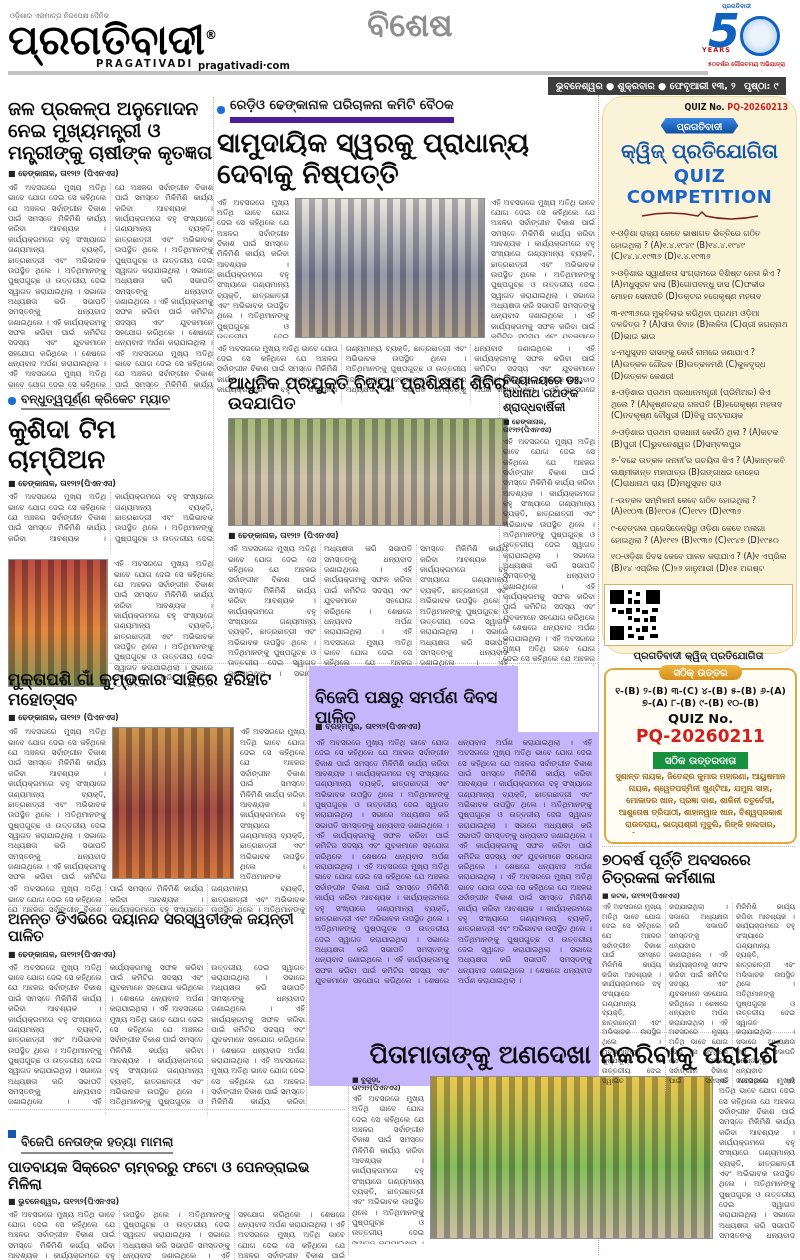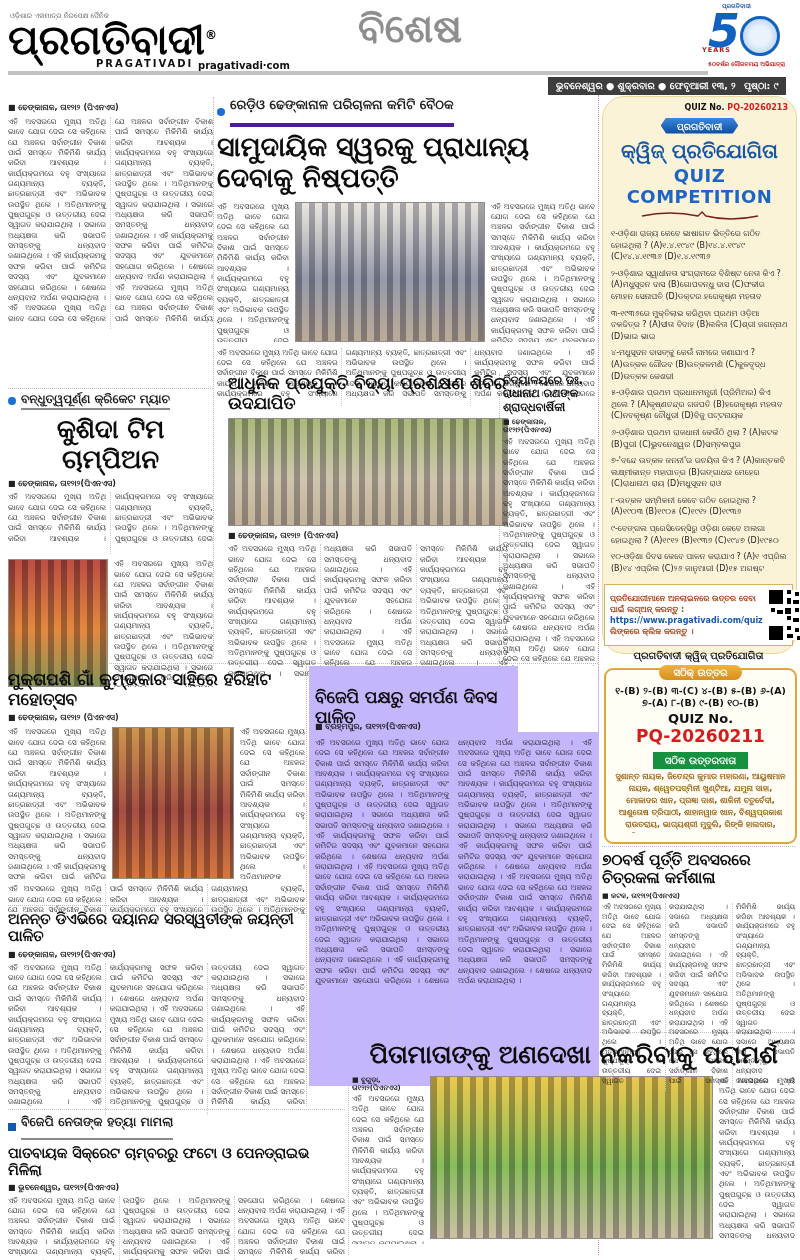--- a/index.html
+++ b/index.html
@@ -37,21 +37,21 @@
 </head>
 <body>
 
 <div id="sheet">
 
   <div class="abs" style="left:10px;top:12px;font-size:7px;color:#555;">ଓଡ଼ିଶାର ଏକମାତ୍ର ନିରପେକ୍ଷ ଦୈନିକ</div>
   <div class="abs logo-odia" style="left:8px;top:16px;font-size:41px;"><span>ପ୍ରଗତିବାଦୀ</span><sup style="font-size:12px;">®</sup></div>
   <div class="abs" style="left:96px;top:58px;font-size:10px;font-weight:800;letter-spacing:2px;">PRAGATIVADI</div>
   <div class="abs" style="left:198px;top:60px;font-size:10px;font-weight:800;">pragativadi·com</div>
 
-  <div class="abs" style="left:280px;top:6px;width:260px;text-align:center;font-size:39px;font-weight:800;color:#8e8e8e;">ବିଶେଷ</div>
+  <div class="abs" style="left:280px;top:6px;width:260px;text-align:center;font-size:32px;font-weight:800;color:#8e8e8e;">ବିଶେଷ</div>
 
   <div class="abs" style="left:700px;top:2px;width:95px;height:68px;">
     <div class="abs" style="left:22px;top:0;font-size:6px;color:#1558b0;font-weight:700;">ପ୍ରଗତିବାଦୀ</div>
     <div class="abs" style="left:8px;top:2px;font-size:46px;font-weight:900;font-style:italic;color:#1061c0;">5</div>
     <div class="abs" style="left:40px;top:14px;width:34px;height:34px;border-radius:50%;border:3px solid #1061c0;background:radial-gradient(circle,#eaf2fb 40%,#bcd6f2 75%);"></div>
     <div class="abs" style="left:2px;top:44px;font-size:6.5px;font-weight:800;color:#c01818;letter-spacing:1px;">YEARS</div>
     <div class="abs" style="left:8px;top:58px;font-size:6px;color:#c01818;font-weight:700;white-space:nowrap;">୫୦ବର୍ଷର ଗୌରବମୟ ଅଭିଯାତ୍ରା</div>
   </div>
 
   <div class="abs" style="left:8px;top:71px;width:700px;height:4px;background:#c2c2c2;"></div>
@@ -65,44 +65,45 @@
   <div class="abs vdot" style="left:519px;top:668px;height:64px;"></div>
   <div class="abs vdot" style="left:348px;top:1036px;height:219px;"></div>
   <div class="abs hdot" style="left:8px;top:388px;width:205px;"></div>
   <div class="abs hdot" style="left:8px;top:663px;width:590px;"></div>
   <div class="abs hdot" style="left:8px;top:905px;width:297px;"></div>
   <div class="abs hdot" style="left:8px;top:1109px;width:337px;"></div>
   <div class="abs hdot" style="left:352px;top:1032px;width:443px;"></div>
   <div class="abs hdot" style="left:602px;top:846px;width:193px;"></div>
 
   <div class="abs" style="left:8px;top:97px;width:205px;">
+    <div class="hl" style="font-size:19px;">ଜଳ ପ୍ରକଳ୍ପ ଅନୁମୋଦନ ନେଇ ମୁଖ୍ୟମନ୍ତ୍ରୀ ଓ ମନ୍ତ୍ରୀଙ୍କୁ ଚାଷୀଙ୍କ କୃତଜ୍ଞତା</div>
     <div class="byline" style="margin-top:6px;">■ ଢେଙ୍କାନାଳ, ତା୧୨ା୨ (ପିଏନଏସ)</div>
     <div class="body-sm cols2" style="height:212px;margin-top:4px;">ଏହି ଅବସରରେ ମୁଖ୍ୟ ଅତିଥି ଭାବେ ଯୋଗ ଦେଇ ସେ କହିଥିଲେ ଯେ ଅଞ୍ଚଳର ସର୍ବାଙ୍ଗୀନ ବିକାଶ ପାଇଁ ସମସ୍ତେ ମିଳିମିଶି କାର୍ଯ୍ୟ କରିବା ଆବଶ୍ୟକ । କାର୍ଯ୍ୟକ୍ରମରେ ବହୁ ସଂଖ୍ୟାରେ ଗଣ୍ୟମାନ୍ୟ ବ୍ୟକ୍ତି, ଛାତ୍ରଛାତ୍ରୀ ଏବଂ ଅଭିଭାବକ ଉପସ୍ଥିତ ଥିଲେ । ଅତିଥିମାନଙ୍କୁ ପୁଷ୍ପଗୁଚ୍ଛ ଓ ଉତ୍ତରୀୟ ଦେଇ ସ୍ୱାଗତ କରାଯାଇଥିଲା । ସଭାରେ ଅଧ୍ୟକ୍ଷତା କରି ସଭାପତି ସମସ୍ତଙ୍କୁ ଧନ୍ୟବାଦ ଜଣାଇଥିଲେ । ଏହି କାର୍ଯ୍ୟକ୍ରମକୁ ସଫଳ କରିବା ପାଇଁ କମିଟିର ସଦସ୍ୟ ଏବଂ ଯୁବକମାନେ ସହଯୋଗ କରିଥିଲେ । ଶେଷରେ ଧନ୍ୟବାଦ ଅର୍ପଣ କରାଯାଇଥିଲା । ଏହି ଅବସରରେ ମୁଖ୍ୟ ଅତିଥି ଭାବେ ଯୋଗ ଦେଇ ସେ କହିଥିଲେ ଯେ ଅଞ୍ଚଳର ସର୍ବାଙ୍ଗୀନ ବିକାଶ ପାଇଁ ସମସ୍ତେ ମିଳିମିଶି କାର୍ଯ୍ୟ କରିବା ଆବଶ୍ୟକ । କାର୍ଯ୍ୟକ୍ରମରେ ବହୁ ସଂଖ୍ୟାରେ ଗଣ୍ୟମାନ୍ୟ ବ୍ୟକ୍ତି, ଛାତ୍ରଛାତ୍ରୀ ଏବଂ ଅଭିଭାବକ ଉପସ୍ଥିତ ଥିଲେ । ଅତିଥିମାନଙ୍କୁ ପୁଷ୍ପଗୁଚ୍ଛ ଓ ଉତ୍ତରୀୟ ଦେଇ ସ୍ୱାଗତ କରାଯାଇଥିଲା । ସଭାରେ ଅଧ୍ୟକ୍ଷତା କରି ସଭାପତି ସମସ୍ତଙ୍କୁ ଧନ୍ୟବାଦ ଜଣାଇଥିଲେ । ଏହି କାର୍ଯ୍ୟକ୍ରମକୁ ସଫଳ କରିବା ପାଇଁ କମିଟିର ସଦସ୍ୟ ଏବଂ ଯୁବକମାନେ ସହଯୋଗ କରିଥିଲେ । ଶେଷରେ ଧନ୍ୟବାଦ ଅର୍ପଣ କରାଯାଇଥିଲା । ଏହି ଅବସରରେ ମୁଖ୍ୟ ଅତିଥି ଭାବେ ଯୋଗ ଦେଇ ସେ କହିଥିଲେ ଯେ ଅଞ୍ଚଳର ସର୍ବାଙ୍ଗୀନ ବିକାଶ ପାଇଁ ସମସ୍ତେ ମିଳିମିଶି କାର୍ଯ୍ୟ କରିବା ଆବଶ୍ୟକ । କାର୍ଯ୍ୟକ୍ରମରେ ବହୁ ସଂଖ୍ୟାରେ ଗଣ୍ୟମାନ୍ୟ ବ୍ୟକ୍ତି, ଛାତ୍ରଛାତ୍ରୀ ଏବଂ ଅଭିଭାବକ ଉପସ୍ଥିତ ଥିଲେ । ଅତିଥିମାନଙ୍କୁ ପୁଷ୍ପଗୁଚ୍ଛ ଓ ଉତ୍ତରୀୟ ଦେଇ ସ୍ୱାଗତ କରାଯାଇଥିଲା । ସଭାରେ ଅଧ୍ୟକ୍ଷତା କରି ସଭାପତି ସମସ୍ତଙ୍କୁ ଧନ୍ୟବାଦ ଜଣାଇଥିଲେ । ଏହି କାର୍ଯ୍ୟକ୍ରମକୁ ସଫଳ କରିବା ପାଇଁ କମିଟିର ସଦସ୍ୟ ଏବଂ ଯୁବକମାନେ ସହଯୋଗ କରିଥିଲେ । ଶେଷରେ ଧନ୍ୟବାଦ ଅର୍ପଣ କରାଯାଇଥିଲା । ଏହି ଅବସରରେ ମୁଖ୍ୟ ଅତିଥି ଭାବେ ଯୋଗ ଦେଇ ସେ କହିଥିଲେ ଯେ ଅଞ୍ଚଳର ସର୍ବାଙ୍ଗୀନ ବିକାଶ ପାଇଁ ସମସ୍ତେ ମିଳିମିଶି କାର୍ଯ୍ୟ କରିବା ଆବଶ୍ୟକ । କାର୍ଯ୍ୟକ୍ରମରେ ବହୁ ସଂଖ୍ୟାରେ ଗଣ୍ୟମାନ୍ୟ ବ୍ୟକ୍ତି, ଛାତ୍ରଛାତ୍ରୀ ଏବଂ ଅଭିଭାବକ ଉପସ୍ଥିତ ଥିଲେ । ଅତିଥିମାନଙ୍କୁ ପୁଷ୍ପଗୁଚ୍ଛ ଓ ଉତ୍ତରୀୟ ଦେଇ ସ୍ୱାଗତ କରାଯାଇଥିଲା । ସଭାରେ ଅଧ୍ୟକ୍ଷତା କରି ସଭାପତି ସମସ୍ତଙ୍କୁ ଧନ୍ୟବାଦ ଜଣାଇଥିଲେ । ଶେଷରେ ଧନ୍ୟବାଦ ଅର୍ପଣ କରାଯାଇଥିଲା ।</div>
   </div>
 
   <div class="abs" style="left:217px;top:97px;width:378px;">
     <div class="kicker" style="font-size:13px;">
       <span class="dot"></span>
-      <span style="border-bottom:4px solid #4c1d95;padding-bottom:10px;">ରେଡ଼ିଓ ଢେଙ୍କାନାଳ ପରିଚାଳନା କମିଟି ବୈଠକ</span>
+      <span style="border-bottom:6px solid #4c1d95;padding-bottom:4px;">ରେଡ଼ିଓ ଢେଙ୍କାନାଳ ପରିଚାଳନା କମିଟି ବୈଠକ</span>
     </div>
     <div class="hl" style="font-size:27px;margin-top:4px;">ସାମୁଦାୟିକ ସ୍ୱରକୁ ପ୍ରାଧାନ୍ୟ ଦେବାକୁ ନିଷ୍ପତ୍ତି</div>
     <div style="display:flex;gap:6px;margin-top:8px;">
       <div class="body-sm" style="width:72px;height:140px;flex:0 0 auto;">ଏହି ଅବସରରେ ମୁଖ୍ୟ ଅତିଥି ଭାବେ ଯୋଗ ଦେଇ ସେ କହିଥିଲେ ଯେ ଅଞ୍ଚଳର ସର୍ବାଙ୍ଗୀନ ବିକାଶ ପାଇଁ ସମସ୍ତେ ମିଳିମିଶି କାର୍ଯ୍ୟ କରିବା ଆବଶ୍ୟକ । କାର୍ଯ୍ୟକ୍ରମରେ ବହୁ ସଂଖ୍ୟାରେ ଗଣ୍ୟମାନ୍ୟ ବ୍ୟକ୍ତି, ଛାତ୍ରଛାତ୍ରୀ ଏବଂ ଅଭିଭାବକ ଉପସ୍ଥିତ ଥିଲେ । ଅତିଥିମାନଙ୍କୁ ପୁଷ୍ପଗୁଚ୍ଛ ଓ ଉତ୍ତରୀୟ ଦେଇ ସ୍ୱାଗତ କରାଯାଇଥିଲା । ସଭାରେ ଅଧ୍ୟକ୍ଷତା କରି ସଭାପତି ସମସ୍ତଙ୍କୁ ଧନ୍ୟବାଦ ଜଣାଇଥିଲେ । ଏହି କାର୍ଯ୍ୟକ୍ରମକୁ ସଫଳ କରିବା ପାଇଁ କମିଟିର ସଦସ୍ୟ ଏବଂ ଯୁବକମାନେ ସହଯୋଗ କରିଥିଲେ । ଶେଷରେ ଧନ୍ୟବାଦ ଅର୍ପଣ କରାଯାଇଥିଲା । ଏହି ଅବସରରେ ମୁଖ୍ୟ ଅତିଥି ଭାବେ ଯୋଗ ଦେଇ ସେ କହିଥିଲେ ଯେ ଅଞ୍ଚଳର ସର୍ବାଙ୍ଗୀନ ବିକାଶ ପାଇଁ ସମସ୍ତେ ମିଳିମିଶି କାର୍ଯ୍ୟ କରିବା ଆବଶ୍ୟକ । କାର୍ଯ୍ୟକ୍ରମରେ ବହୁ ସଂଖ୍ୟାରେ ଗଣ୍ୟମାନ୍ୟ ବ୍ୟକ୍ତି, ଛାତ୍ରଛାତ୍ରୀ ଏବଂ ଅଭିଭାବକ ଉପସ୍ଥିତ ଥିଲେ । ଅତିଥିମାନଙ୍କୁ ପୁଷ୍ପଗୁଚ୍ଛ ଓ ଉତ୍ତରୀୟ ଦେଇ ସ୍ୱାଗତ କରାଯାଇଥିଲା । ସଭାରେ ଅଧ୍ୟକ୍ଷତା କରି ସଭାପତି ସମସ୍ତଙ୍କୁ ଧନ୍ୟବାଦ ଜଣାଇଥିଲେ । ଏହି କାର୍ଯ୍ୟକ୍ରମକୁ ସଫଳ କରିବା ପାଇଁ କମିଟିର ସଦସ୍ୟ ଏବଂ ଯୁବକମାନେ ସହଯୋଗ କରିଥିଲେ । ଶେଷରେ ଧନ୍ୟବାଦ ଅର୍ପଣ କରାଯାଇଥିଲା । ଏହି ଅବସରରେ ମୁଖ୍ୟ ଅତିଥି ଭାବେ ଯୋଗ ଦେଇ ସେ କହିଥିଲେ ଯେ ଅଞ୍ଚଳର ସର୍ବାଙ୍ଗୀନ ବିକାଶ ପାଇଁ ସମସ୍ତେ ମିଳିମିଶି କାର୍ଯ୍ୟ କରିବା ଆବଶ୍ୟକ । କାର୍ଯ୍ୟକ୍ରମରେ ବହୁ ସଂଖ୍ୟାରେ ଗଣ୍ୟମାନ୍ୟ ବ୍ୟକ୍ତି, ଛାତ୍ରଛାତ୍ରୀ ଏବଂ ଅଭିଭାବକ ଉପସ୍ଥିତ ଥିଲେ । ଅତିଥିମାନଙ୍କୁ ପୁଷ୍ପଗୁଚ୍ଛ ଓ ଉତ୍ତରୀୟ ଦେଇ ସ୍ୱାଗତ କରାଯାଇଥିଲା । ସଭାରେ ଅଧ୍ୟକ୍ଷତା କରି ସଭାପତି ସମସ୍ତଙ୍କୁ ଧନ୍ୟବାଦ ଜଣାଇଥିଲେ । ଏହି କାର୍ଯ୍ୟକ୍ରମକୁ ସଫଳ କରିବା ପାଇଁ କମିଟିର ସଦସ୍ୟ ଏବଂ ଯୁବକମାନେ ସହଯୋଗ କରିଥିଲେ । ଶେଷରେ ଧନ୍ୟବାଦ ଅର୍ପଣ କରାଯାଇଥିଲା । ଏହି ଅବସରରେ ମୁଖ୍ୟ ଅତିଥି ଭାବେ ଯୋଗ ଦେଇ ସେ କହିଥିଲେ ଯେ ଅଞ୍ଚଳର ସର୍ବାଙ୍ଗୀନ ବିକାଶ ପାଇଁ ସମସ୍ତେ ମିଳିମିଶି କାର୍ଯ୍ୟ କରିବା ଆବଶ୍ୟକ । କାର୍ଯ୍ୟକ୍ରମରେ ବହୁ ସଂଖ୍ୟାରେ ଗଣ୍ୟମାନ୍ୟ ବ୍ୟକ୍ତି, ଛାତ୍ରଛାତ୍ରୀ ଏବଂ ଅଭିଭାବକ ଉପସ୍ଥିତ ଥିଲେ । ଅତିଥିମାନଙ୍କୁ ପୁଷ୍ପଗୁଚ୍ଛ ଓ ଉତ୍ତରୀୟ ଦେଇ ସ୍ୱାଗତ କରାଯାଇଥିଲା । ସଭାରେ ଅଧ୍ୟକ୍ଷତା କରି ସଭାପତି ସମସ୍ତଙ୍କୁ ଧନ୍ୟବାଦ ଜଣାଇଥିଲେ । ଶେଷରେ ଧନ୍ୟବାଦ ଅର୍ପଣ କରାଯାଇଥିଲା ।</div>
       <div class="photo" style="width:188px;height:138px;flex:0 0 auto;--a:#e8e4da;--b:#8a8fa0;--c:#b3a28c;"></div>
       <div class="body-sm" style="flex:1;height:140px;">ଏହି ଅବସରରେ ମୁଖ୍ୟ ଅତିଥି ଭାବେ ଯୋଗ ଦେଇ ସେ କହିଥିଲେ ଯେ ଅଞ୍ଚଳର ସର୍ବାଙ୍ଗୀନ ବିକାଶ ପାଇଁ ସମସ୍ତେ ମିଳିମିଶି କାର୍ଯ୍ୟ କରିବା ଆବଶ୍ୟକ । କାର୍ଯ୍ୟକ୍ରମରେ ବହୁ ସଂଖ୍ୟାରେ ଗଣ୍ୟମାନ୍ୟ ବ୍ୟକ୍ତି, ଛାତ୍ରଛାତ୍ରୀ ଏବଂ ଅଭିଭାବକ ଉପସ୍ଥିତ ଥିଲେ । ଅତିଥିମାନଙ୍କୁ ପୁଷ୍ପଗୁଚ୍ଛ ଓ ଉତ୍ତରୀୟ ଦେଇ ସ୍ୱାଗତ କରାଯାଇଥିଲା । ସଭାରେ ଅଧ୍ୟକ୍ଷତା କରି ସଭାପତି ସମସ୍ତଙ୍କୁ ଧନ୍ୟବାଦ ଜଣାଇଥିଲେ । ଏହି କାର୍ଯ୍ୟକ୍ରମକୁ ସଫଳ କରିବା ପାଇଁ କମିଟିର ସଦସ୍ୟ ଏବଂ ଯୁବକମାନେ ସହଯୋଗ କରିଥିଲେ । ଶେଷରେ ଧନ୍ୟବାଦ ଅର୍ପଣ କରାଯାଇଥିଲା । ଏହି ଅବସରରେ ମୁଖ୍ୟ ଅତିଥି ଭାବେ ଯୋଗ ଦେଇ ସେ କହିଥିଲେ ଯେ ଅଞ୍ଚଳର ସର୍ବାଙ୍ଗୀନ ବିକାଶ ପାଇଁ ସମସ୍ତେ ମିଳିମିଶି କାର୍ଯ୍ୟ କରିବା ଆବଶ୍ୟକ । କାର୍ଯ୍ୟକ୍ରମରେ ବହୁ ସଂଖ୍ୟାରେ ଗଣ୍ୟମାନ୍ୟ ବ୍ୟକ୍ତି, ଛାତ୍ରଛାତ୍ରୀ ଏବଂ ଅଭିଭାବକ ଉପସ୍ଥିତ ଥିଲେ । ଅତିଥିମାନଙ୍କୁ ପୁଷ୍ପଗୁଚ୍ଛ ଓ ଉତ୍ତରୀୟ ଦେଇ ସ୍ୱାଗତ କରାଯାଇଥିଲା । ସଭାରେ ଅଧ୍ୟକ୍ଷତା କରି ସଭାପତି ସମସ୍ତଙ୍କୁ ଧନ୍ୟବାଦ ଜଣାଇଥିଲେ । ଏହି କାର୍ଯ୍ୟକ୍ରମକୁ ସଫଳ କରିବା ପାଇଁ କମିଟିର ସଦସ୍ୟ ଏବଂ ଯୁବକମାନେ ସହଯୋଗ କରିଥିଲେ । ଶେଷରେ ଧନ୍ୟବାଦ ଅର୍ପଣ କରାଯାଇଥିଲା । ଏହି ଅବସରରେ ମୁଖ୍ୟ ଅତିଥି ଭାବେ ଯୋଗ ଦେଇ ସେ କହିଥିଲେ ଯେ ଅଞ୍ଚଳର ସର୍ବାଙ୍ଗୀନ ବିକାଶ ପାଇଁ ସମସ୍ତେ ମିଳିମିଶି କାର୍ଯ୍ୟ କରିବା ଆବଶ୍ୟକ । କାର୍ଯ୍ୟକ୍ରମରେ ବହୁ ସଂଖ୍ୟାରେ ଗଣ୍ୟମାନ୍ୟ ବ୍ୟକ୍ତି, ଛାତ୍ରଛାତ୍ରୀ ଏବଂ ଅଭିଭାବକ ଉପସ୍ଥିତ ଥିଲେ । ଅତିଥିମାନଙ୍କୁ ପୁଷ୍ପଗୁଚ୍ଛ ଓ ଉତ୍ତରୀୟ ଦେଇ ସ୍ୱାଗତ କରାଯାଇଥିଲା । ସଭାରେ ଅଧ୍ୟକ୍ଷତା କରି ସଭାପତି ସମସ୍ତଙ୍କୁ ଧନ୍ୟବାଦ ଜଣାଇଥିଲେ । ଏହି କାର୍ଯ୍ୟକ୍ରମକୁ ସଫଳ କରିବା ପାଇଁ କମିଟିର ସଦସ୍ୟ ଏବଂ ଯୁବକମାନେ ସହଯୋଗ କରିଥିଲେ । ଶେଷରେ ଧନ୍ୟବାଦ ଅର୍ପଣ କରାଯାଇଥିଲା । ଏହି ଅବସରରେ ମୁଖ୍ୟ ଅତିଥି ଭାବେ ଯୋଗ ଦେଇ ସେ କହିଥିଲେ ଯେ ଅଞ୍ଚଳର ସର୍ବାଙ୍ଗୀନ ବିକାଶ ପାଇଁ ସମସ୍ତେ ମିଳିମିଶି କାର୍ଯ୍ୟ କରିବା ଆବଶ୍ୟକ । କାର୍ଯ୍ୟକ୍ରମରେ ବହୁ ସଂଖ୍ୟାରେ ଗଣ୍ୟମାନ୍ୟ ବ୍ୟକ୍ତି, ଛାତ୍ରଛାତ୍ରୀ ଏବଂ ଅଭିଭାବକ ଉପସ୍ଥିତ ଥିଲେ । ଅତିଥିମାନଙ୍କୁ ପୁଷ୍ପଗୁଚ୍ଛ ଓ ଉତ୍ତରୀୟ ଦେଇ ସ୍ୱାଗତ କରାଯାଇଥିଲା । ସଭାରେ ଅଧ୍ୟକ୍ଷତା କରି ସଭାପତି ସମସ୍ତଙ୍କୁ ଧନ୍ୟବାଦ ଜଣାଇଥିଲେ । ଶେଷରେ ଧନ୍ୟବାଦ ଅର୍ପଣ କରାଯାଇଥିଲା ।</div>
     </div>
     <div class="body-sm cols3" style="height:58px;margin-top:6px;">ଏହି ଅବସରରେ ମୁଖ୍ୟ ଅତିଥି ଭାବେ ଯୋଗ ଦେଇ ସେ କହିଥିଲେ ଯେ ଅଞ୍ଚଳର ସର୍ବାଙ୍ଗୀନ ବିକାଶ ପାଇଁ ସମସ୍ତେ ମିଳିମିଶି କାର୍ଯ୍ୟ କରିବା ଆବଶ୍ୟକ । କାର୍ଯ୍ୟକ୍ରମରେ ବହୁ ସଂଖ୍ୟାରେ ଗଣ୍ୟମାନ୍ୟ ବ୍ୟକ୍ତି, ଛାତ୍ରଛାତ୍ରୀ ଏବଂ ଅଭିଭାବକ ଉପସ୍ଥିତ ଥିଲେ । ଅତିଥିମାନଙ୍କୁ ପୁଷ୍ପଗୁଚ୍ଛ ଓ ଉତ୍ତରୀୟ ଦେଇ ସ୍ୱାଗତ କରାଯାଇଥିଲା । ସଭାରେ ଅଧ୍ୟକ୍ଷତା କରି ସଭାପତି ସମସ୍ତଙ୍କୁ ଧନ୍ୟବାଦ ଜଣାଇଥିଲେ । ଏହି କାର୍ଯ୍ୟକ୍ରମକୁ ସଫଳ କରିବା ପାଇଁ କମିଟିର ସଦସ୍ୟ ଏବଂ ଯୁବକମାନେ ସହଯୋଗ କରିଥିଲେ । ଶେଷରେ ଧନ୍ୟବାଦ ଅର୍ପଣ କରାଯାଇଥିଲା । ଏହି ଅବସରରେ ମୁଖ୍ୟ ଅତିଥି ଭାବେ ଯୋଗ ଦେଇ ସେ କହିଥିଲେ ଯେ ଅଞ୍ଚଳର ସର୍ବାଙ୍ଗୀନ ବିକାଶ ପାଇଁ ସମସ୍ତେ ମିଳିମିଶି କାର୍ଯ୍ୟ କରିବା ଆବଶ୍ୟକ । କାର୍ଯ୍ୟକ୍ରମରେ ବହୁ ସଂଖ୍ୟାରେ ଗଣ୍ୟମାନ୍ୟ ବ୍ୟକ୍ତି, ଛାତ୍ରଛାତ୍ରୀ ଏବଂ ଅଭିଭାବକ ଉପସ୍ଥିତ ଥିଲେ । ଅତିଥିମାନଙ୍କୁ ପୁଷ୍ପଗୁଚ୍ଛ ଓ ଉତ୍ତରୀୟ ଦେଇ ସ୍ୱାଗତ କରାଯାଇଥିଲା । ସଭାରେ ଅଧ୍ୟକ୍ଷତା କରି ସଭାପତି ସମସ୍ତଙ୍କୁ ଧନ୍ୟବାଦ ଜଣାଇଥିଲେ । ଏହି କାର୍ଯ୍ୟକ୍ରମକୁ ସଫଳ କରିବା ପାଇଁ କମିଟିର ସଦସ୍ୟ ଏବଂ ଯୁବକମାନେ ସହଯୋଗ କରିଥିଲେ । ଶେଷରେ ଧନ୍ୟବାଦ ଅର୍ପଣ କରାଯାଇଥିଲା । ଏହି ଅବସରରେ ମୁଖ୍ୟ ଅତିଥି ଭାବେ ଯୋଗ ଦେଇ ସେ କହିଥିଲେ ଯେ ଅଞ୍ଚଳର ସର୍ବାଙ୍ଗୀନ ବିକାଶ ପାଇଁ ସମସ୍ତେ ମିଳିମିଶି କାର୍ଯ୍ୟ କରିବା ଆବଶ୍ୟକ । କାର୍ଯ୍ୟକ୍ରମରେ ବହୁ ସଂଖ୍ୟାରେ ଗଣ୍ୟମାନ୍ୟ ବ୍ୟକ୍ତି, ଛାତ୍ରଛାତ୍ରୀ ଏବଂ ଅଭିଭାବକ ଉପସ୍ଥିତ ଥିଲେ । ଅତିଥିମାନଙ୍କୁ ପୁଷ୍ପଗୁଚ୍ଛ ଓ ଉତ୍ତରୀୟ ଦେଇ ସ୍ୱାଗତ କରାଯାଇଥିଲା । ସଭାରେ ଅଧ୍ୟକ୍ଷତା କରି ସଭାପତି ସମସ୍ତଙ୍କୁ ଧନ୍ୟବାଦ ଜଣାଇଥିଲେ । ଏହି କାର୍ଯ୍ୟକ୍ରମକୁ ସଫଳ କରିବା ପାଇଁ କମିଟିର ସଦସ୍ୟ ଏବଂ ଯୁବକମାନେ ସହଯୋଗ କରିଥିଲେ । ଶେଷରେ ଧନ୍ୟବାଦ ଅର୍ପଣ କରାଯାଇଥିଲା । ଏହି ଅବସରରେ ମୁଖ୍ୟ ଅତିଥି ଭାବେ ଯୋଗ ଦେଇ ସେ କହିଥିଲେ ଯେ ଅଞ୍ଚଳର ସର୍ବାଙ୍ଗୀନ ବିକାଶ ପାଇଁ ସମସ୍ତେ ମିଳିମିଶି କାର୍ଯ୍ୟ କରିବା ଆବଶ୍ୟକ । କାର୍ଯ୍ୟକ୍ରମରେ ବହୁ ସଂଖ୍ୟାରେ ଗଣ୍ୟମାନ୍ୟ ବ୍ୟକ୍ତି, ଛାତ୍ରଛାତ୍ରୀ ଏବଂ ଅଭିଭାବକ ଉପସ୍ଥିତ ଥିଲେ । ଅତିଥିମାନଙ୍କୁ ପୁଷ୍ପଗୁଚ୍ଛ ଓ ଉତ୍ତରୀୟ ଦେଇ ସ୍ୱାଗତ କରାଯାଇଥିଲା । ସଭାରେ ଅଧ୍ୟକ୍ଷତା କରି ସଭାପତି ସମସ୍ତଙ୍କୁ ଧନ୍ୟବାଦ ଜଣାଇଥିଲେ । ଶେଷରେ ଧନ୍ୟବାଦ ଅର୍ପଣ କରାଯାଇଥିଲା ।</div>
   </div>
 
   <div class="abs" style="left:8px;top:392px;width:205px;">
     <div class="kicker" style="font-size:12px;">
       <span class="dot"></span>
       <span style="border-bottom:2px solid #8a8a8a;padding-bottom:2px;">ବନ୍ଧୁତ୍ୱପୂର୍ଣ୍ଣ କ୍ରିକେଟ ମ୍ୟାଚ</span>
     </div>
-    <div class="hl" style="font-size:26px;margin-top:4px;text-align:center;">କୁଶିଦା ଟିମ ଚାମ୍ପିଅନ</div>
+    <div class="hl" style="font-size:26px;margin-top:4px;">କୁଶିଦା ଟିମ ଚାମ୍ପିଅନ</div>
     <div class="byline" style="margin-top:5px;">■ ଢେଙ୍କାନାଳ, ତା୧୨ା୨(ପିଏନଏସ)</div>
     <div class="body-sm cols2" style="height:62px;margin-top:3px;">ଏହି ଅବସରରେ ମୁଖ୍ୟ ଅତିଥି ଭାବେ ଯୋଗ ଦେଇ ସେ କହିଥିଲେ ଯେ ଅଞ୍ଚଳର ସର୍ବାଙ୍ଗୀନ ବିକାଶ ପାଇଁ ସମସ୍ତେ ମିଳିମିଶି କାର୍ଯ୍ୟ କରିବା ଆବଶ୍ୟକ । କାର୍ଯ୍ୟକ୍ରମରେ ବହୁ ସଂଖ୍ୟାରେ ଗଣ୍ୟମାନ୍ୟ ବ୍ୟକ୍ତି, ଛାତ୍ରଛାତ୍ରୀ ଏବଂ ଅଭିଭାବକ ଉପସ୍ଥିତ ଥିଲେ । ଅତିଥିମାନଙ୍କୁ ପୁଷ୍ପଗୁଚ୍ଛ ଓ ଉତ୍ତରୀୟ ଦେଇ ସ୍ୱାଗତ କରାଯାଇଥିଲା । ସଭାରେ ଅଧ୍ୟକ୍ଷତା କରି ସଭାପତି ସମସ୍ତଙ୍କୁ ଧନ୍ୟବାଦ ଜଣାଇଥିଲେ । ଏହି କାର୍ଯ୍ୟକ୍ରମକୁ ସଫଳ କରିବା ପାଇଁ କମିଟିର ସଦସ୍ୟ ଏବଂ ଯୁବକମାନେ ସହଯୋଗ କରିଥିଲେ । ଶେଷରେ ଧନ୍ୟବାଦ ଅର୍ପଣ କରାଯାଇଥିଲା । ଏହି ଅବସରରେ ମୁଖ୍ୟ ଅତିଥି ଭାବେ ଯୋଗ ଦେଇ ସେ କହିଥିଲେ ଯେ ଅଞ୍ଚଳର ସର୍ବାଙ୍ଗୀନ ବିକାଶ ପାଇଁ ସମସ୍ତେ ମିଳିମିଶି କାର୍ଯ୍ୟ କରିବା ଆବଶ୍ୟକ । କାର୍ଯ୍ୟକ୍ରମରେ ବହୁ ସଂଖ୍ୟାରେ ଗଣ୍ୟମାନ୍ୟ ବ୍ୟକ୍ତି, ଛାତ୍ରଛାତ୍ରୀ ଏବଂ ଅଭିଭାବକ ଉପସ୍ଥିତ ଥିଲେ । ଅତିଥିମାନଙ୍କୁ ପୁଷ୍ପଗୁଚ୍ଛ ଓ ଉତ୍ତରୀୟ ଦେଇ ସ୍ୱାଗତ କରାଯାଇଥିଲା । ସଭାରେ ଅଧ୍ୟକ୍ଷତା କରି ସଭାପତି ସମସ୍ତଙ୍କୁ ଧନ୍ୟବାଦ ଜଣାଇଥିଲେ । ଏହି କାର୍ଯ୍ୟକ୍ରମକୁ ସଫଳ କରିବା ପାଇଁ କମିଟିର ସଦସ୍ୟ ଏବଂ ଯୁବକମାନେ ସହଯୋଗ କରିଥିଲେ । ଶେଷରେ ଧନ୍ୟବାଦ ଅର୍ପଣ କରାଯାଇଥିଲା । ଏହି ଅବସରରେ ମୁଖ୍ୟ ଅତିଥି ଭାବେ ଯୋଗ ଦେଇ ସେ କହିଥିଲେ ଯେ ଅଞ୍ଚଳର ସର୍ବାଙ୍ଗୀନ ବିକାଶ ପାଇଁ ସମସ୍ତେ ମିଳିମିଶି କାର୍ଯ୍ୟ କରିବା ଆବଶ୍ୟକ । କାର୍ଯ୍ୟକ୍ରମରେ ବହୁ ସଂଖ୍ୟାରେ ଗଣ୍ୟମାନ୍ୟ ବ୍ୟକ୍ତି, ଛାତ୍ରଛାତ୍ରୀ ଏବଂ ଅଭିଭାବକ ଉପସ୍ଥିତ ଥିଲେ । ଅତିଥିମାନଙ୍କୁ ପୁଷ୍ପଗୁଚ୍ଛ ଓ ଉତ୍ତରୀୟ ଦେଇ ସ୍ୱାଗତ କରାଯାଇଥିଲା । ସଭାରେ ଅଧ୍ୟକ୍ଷତା କରି ସଭାପତି ସମସ୍ତଙ୍କୁ ଧନ୍ୟବାଦ ଜଣାଇଥିଲେ । ଏହି କାର୍ଯ୍ୟକ୍ରମକୁ ସଫଳ କରିବା ପାଇଁ କମିଟିର ସଦସ୍ୟ ଏବଂ ଯୁବକମାନେ ସହଯୋଗ କରିଥିଲେ । ଶେଷରେ ଧନ୍ୟବାଦ ଅର୍ପଣ କରାଯାଇଥିଲା । ଏହି ଅବସରରେ ମୁଖ୍ୟ ଅତିଥି ଭାବେ ଯୋଗ ଦେଇ ସେ କହିଥିଲେ ଯେ ଅଞ୍ଚଳର ସର୍ବାଙ୍ଗୀନ ବିକାଶ ପାଇଁ ସମସ୍ତେ ମିଳିମିଶି କାର୍ଯ୍ୟ କରିବା ଆବଶ୍ୟକ । କାର୍ଯ୍ୟକ୍ରମରେ ବହୁ ସଂଖ୍ୟାରେ ଗଣ୍ୟମାନ୍ୟ ବ୍ୟକ୍ତି, ଛାତ୍ରଛାତ୍ରୀ ଏବଂ ଅଭିଭାବକ ଉପସ୍ଥିତ ଥିଲେ । ଅତିଥିମାନଙ୍କୁ ପୁଷ୍ପଗୁଚ୍ଛ ଓ ଉତ୍ତରୀୟ ଦେଇ ସ୍ୱାଗତ କରାଯାଇଥିଲା । ସଭାରେ ଅଧ୍ୟକ୍ଷତା କରି ସଭାପତି ସମସ୍ତଙ୍କୁ ଧନ୍ୟବାଦ ଜଣାଇଥିଲେ । ଶେଷରେ ଧନ୍ୟବାଦ ଅର୍ପଣ କରାଯାଇଥିଲା ।</div>
     <div style="display:flex;gap:6px;margin-top:5px;">
       <div class="photo" style="width:98px;height:126px;flex:0 0 auto;--a:#b43a2e;--b:#e07b2a;--c:#7a8a46;"></div>
       <div class="body-sm" style="flex:1;height:128px;">ଏହି ଅବସରରେ ମୁଖ୍ୟ ଅତିଥି ଭାବେ ଯୋଗ ଦେଇ ସେ କହିଥିଲେ ଯେ ଅଞ୍ଚଳର ସର୍ବାଙ୍ଗୀନ ବିକାଶ ପାଇଁ ସମସ୍ତେ ମିଳିମିଶି କାର୍ଯ୍ୟ କରିବା ଆବଶ୍ୟକ । କାର୍ଯ୍ୟକ୍ରମରେ ବହୁ ସଂଖ୍ୟାରେ ଗଣ୍ୟମାନ୍ୟ ବ୍ୟକ୍ତି, ଛାତ୍ରଛାତ୍ରୀ ଏବଂ ଅଭିଭାବକ ଉପସ୍ଥିତ ଥିଲେ । ଅତିଥିମାନଙ୍କୁ ପୁଷ୍ପଗୁଚ୍ଛ ଓ ଉତ୍ତରୀୟ ଦେଇ ସ୍ୱାଗତ କରାଯାଇଥିଲା । ସଭାରେ ଅଧ୍ୟକ୍ଷତା କରି ସଭାପତି ସମସ୍ତଙ୍କୁ ଧନ୍ୟବାଦ ଜଣାଇଥିଲେ । ଏହି କାର୍ଯ୍ୟକ୍ରମକୁ ସଫଳ କରିବା ପାଇଁ କମିଟିର ସଦସ୍ୟ ଏବଂ ଯୁବକମାନେ ସହଯୋଗ କରିଥିଲେ । ଶେଷରେ ଧନ୍ୟବାଦ ଅର୍ପଣ କରାଯାଇଥିଲା । ଏହି ଅବସରରେ ମୁଖ୍ୟ ଅତିଥି ଭାବେ ଯୋଗ ଦେଇ ସେ କହିଥିଲେ ଯେ ଅଞ୍ଚଳର ସର୍ବାଙ୍ଗୀନ ବିକାଶ ପାଇଁ ସମସ୍ତେ ମିଳିମିଶି କାର୍ଯ୍ୟ କରିବା ଆବଶ୍ୟକ । କାର୍ଯ୍ୟକ୍ରମରେ ବହୁ ସଂଖ୍ୟାରେ ଗଣ୍ୟମାନ୍ୟ ବ୍ୟକ୍ତି, ଛାତ୍ରଛାତ୍ରୀ ଏବଂ ଅଭିଭାବକ ଉପସ୍ଥିତ ଥିଲେ । ଅତିଥିମାନଙ୍କୁ ପୁଷ୍ପଗୁଚ୍ଛ ଓ ଉତ୍ତରୀୟ ଦେଇ ସ୍ୱାଗତ କରାଯାଇଥିଲା । ସଭାରେ ଅଧ୍ୟକ୍ଷତା କରି ସଭାପତି ସମସ୍ତଙ୍କୁ ଧନ୍ୟବାଦ ଜଣାଇଥିଲେ । ଏହି କାର୍ଯ୍ୟକ୍ରମକୁ ସଫଳ କରିବା ପାଇଁ କମିଟିର ସଦସ୍ୟ ଏବଂ ଯୁବକମାନେ ସହଯୋଗ କରିଥିଲେ । ଶେଷରେ ଧନ୍ୟବାଦ ଅର୍ପଣ କରାଯାଇଥିଲା । ଏହି ଅବସରରେ ମୁଖ୍ୟ ଅତିଥି ଭାବେ ଯୋଗ ଦେଇ ସେ କହିଥିଲେ ଯେ ଅଞ୍ଚଳର ସର୍ବାଙ୍ଗୀନ ବିକାଶ ପାଇଁ ସମସ୍ତେ ମିଳିମିଶି କାର୍ଯ୍ୟ କରିବା ଆବଶ୍ୟକ । କାର୍ଯ୍ୟକ୍ରମରେ ବହୁ ସଂଖ୍ୟାରେ ଗଣ୍ୟମାନ୍ୟ ବ୍ୟକ୍ତି, ଛାତ୍ରଛାତ୍ରୀ ଏବଂ ଅଭିଭାବକ ଉପସ୍ଥିତ ଥିଲେ । ଅତିଥିମାନଙ୍କୁ ପୁଷ୍ପଗୁଚ୍ଛ ଓ ଉତ୍ତରୀୟ ଦେଇ ସ୍ୱାଗତ କରାଯାଇଥିଲା । ସଭାରେ ଅଧ୍ୟକ୍ଷତା କରି ସଭାପତି ସମସ୍ତଙ୍କୁ ଧନ୍ୟବାଦ ଜଣାଇଥିଲେ । ଏହି କାର୍ଯ୍ୟକ୍ରମକୁ ସଫଳ କରିବା ପାଇଁ କମିଟିର ସଦସ୍ୟ ଏବଂ ଯୁବକମାନେ ସହଯୋଗ କରିଥିଲେ । ଶେଷରେ ଧନ୍ୟବାଦ ଅର୍ପଣ କରାଯାଇଥିଲା । ଏହି ଅବସରରେ ମୁଖ୍ୟ ଅତିଥି ଭାବେ ଯୋଗ ଦେଇ ସେ କହିଥିଲେ ଯେ ଅଞ୍ଚଳର ସର୍ବାଙ୍ଗୀନ ବିକାଶ ପାଇଁ ସମସ୍ତେ ମିଳିମିଶି କାର୍ଯ୍ୟ କରିବା ଆବଶ୍ୟକ । କାର୍ଯ୍ୟକ୍ରମରେ ବହୁ ସଂଖ୍ୟାରେ ଗଣ୍ୟମାନ୍ୟ ବ୍ୟକ୍ତି, ଛାତ୍ରଛାତ୍ରୀ ଏବଂ ଅଭିଭାବକ ଉପସ୍ଥିତ ଥିଲେ । ଅତିଥିମାନଙ୍କୁ ପୁଷ୍ପଗୁଚ୍ଛ ଓ ଉତ୍ତରୀୟ ଦେଇ ସ୍ୱାଗତ କରାଯାଇଥିଲା । ସଭାରେ ଅଧ୍ୟକ୍ଷତା କରି ସଭାପତି ସମସ୍ତଙ୍କୁ ଧନ୍ୟବାଦ ଜଣାଇଥିଲେ । ଶେଷରେ ଧନ୍ୟବାଦ ଅର୍ପଣ କରାଯାଇଥିଲା ।</div>
     </div>
   </div>
 
   <div class="abs" style="left:228px;top:374px;width:280px;">
     <div class="hl" style="font-size:17px;">ଆଧୁନିକ ପ୍ରଯୁକ୍ତି ବିଦ୍ୟା ପ୍ରଶିକ୍ଷଣ ଶିବିର ଉଦଯାପିତ</div>
@@ -138,21 +139,21 @@
 
   <div class="abs" style="left:8px;top:911px;width:297px;">
     <div class="hl" style="font-size:15px;">ଅନନ୍ତ ଡିଏଭିରେ ଦୟାନନ୍ଦ ସରସ୍ୱତୀଙ୍କ ଜୟନ୍ତୀ ପାଳିତ</div>
     <div class="byline" style="margin-top:4px;">■ ଢେଙ୍କାନାଳ, ତା୧୨ା୨(ପିଏନଏସ)</div>
     <div class="body-sm cols3" style="height:152px;margin-top:3px;">ଏହି ଅବସରରେ ମୁଖ୍ୟ ଅତିଥି ଭାବେ ଯୋଗ ଦେଇ ସେ କହିଥିଲେ ଯେ ଅଞ୍ଚଳର ସର୍ବାଙ୍ଗୀନ ବିକାଶ ପାଇଁ ସମସ୍ତେ ମିଳିମିଶି କାର୍ଯ୍ୟ କରିବା ଆବଶ୍ୟକ । କାର୍ଯ୍ୟକ୍ରମରେ ବହୁ ସଂଖ୍ୟାରେ ଗଣ୍ୟମାନ୍ୟ ବ୍ୟକ୍ତି, ଛାତ୍ରଛାତ୍ରୀ ଏବଂ ଅଭିଭାବକ ଉପସ୍ଥିତ ଥିଲେ । ଅତିଥିମାନଙ୍କୁ ପୁଷ୍ପଗୁଚ୍ଛ ଓ ଉତ୍ତରୀୟ ଦେଇ ସ୍ୱାଗତ କରାଯାଇଥିଲା । ସଭାରେ ଅଧ୍ୟକ୍ଷତା କରି ସଭାପତି ସମସ୍ତଙ୍କୁ ଧନ୍ୟବାଦ ଜଣାଇଥିଲେ । ଏହି କାର୍ଯ୍ୟକ୍ରମକୁ ସଫଳ କରିବା ପାଇଁ କମିଟିର ସଦସ୍ୟ ଏବଂ ଯୁବକମାନେ ସହଯୋଗ କରିଥିଲେ । ଶେଷରେ ଧନ୍ୟବାଦ ଅର୍ପଣ କରାଯାଇଥିଲା । ଏହି ଅବସରରେ ମୁଖ୍ୟ ଅତିଥି ଭାବେ ଯୋଗ ଦେଇ ସେ କହିଥିଲେ ଯେ ଅଞ୍ଚଳର ସର୍ବାଙ୍ଗୀନ ବିକାଶ ପାଇଁ ସମସ୍ତେ ମିଳିମିଶି କାର୍ଯ୍ୟ କରିବା ଆବଶ୍ୟକ । କାର୍ଯ୍ୟକ୍ରମରେ ବହୁ ସଂଖ୍ୟାରେ ଗଣ୍ୟମାନ୍ୟ ବ୍ୟକ୍ତି, ଛାତ୍ରଛାତ୍ରୀ ଏବଂ ଅଭିଭାବକ ଉପସ୍ଥିତ ଥିଲେ । ଅତିଥିମାନଙ୍କୁ ପୁଷ୍ପଗୁଚ୍ଛ ଓ ଉତ୍ତରୀୟ ଦେଇ ସ୍ୱାଗତ କରାଯାଇଥିଲା । ସଭାରେ ଅଧ୍ୟକ୍ଷତା କରି ସଭାପତି ସମସ୍ତଙ୍କୁ ଧନ୍ୟବାଦ ଜଣାଇଥିଲେ । ଏହି କାର୍ଯ୍ୟକ୍ରମକୁ ସଫଳ କରିବା ପାଇଁ କମିଟିର ସଦସ୍ୟ ଏବଂ ଯୁବକମାନେ ସହଯୋଗ କରିଥିଲେ । ଶେଷରେ ଧନ୍ୟବାଦ ଅର୍ପଣ କରାଯାଇଥିଲା । ଏହି ଅବସରରେ ମୁଖ୍ୟ ଅତିଥି ଭାବେ ଯୋଗ ଦେଇ ସେ କହିଥିଲେ ଯେ ଅଞ୍ଚଳର ସର୍ବାଙ୍ଗୀନ ବିକାଶ ପାଇଁ ସମସ୍ତେ ମିଳିମିଶି କାର୍ଯ୍ୟ କରିବା ଆବଶ୍ୟକ । କାର୍ଯ୍ୟକ୍ରମରେ ବହୁ ସଂଖ୍ୟାରେ ଗଣ୍ୟମାନ୍ୟ ବ୍ୟକ୍ତି, ଛାତ୍ରଛାତ୍ରୀ ଏବଂ ଅଭିଭାବକ ଉପସ୍ଥିତ ଥିଲେ । ଅତିଥିମାନଙ୍କୁ ପୁଷ୍ପଗୁଚ୍ଛ ଓ ଉତ୍ତରୀୟ ଦେଇ ସ୍ୱାଗତ କରାଯାଇଥିଲା । ସଭାରେ ଅଧ୍ୟକ୍ଷତା କରି ସଭାପତି ସମସ୍ତଙ୍କୁ ଧନ୍ୟବାଦ ଜଣାଇଥିଲେ । ଏହି କାର୍ଯ୍ୟକ୍ରମକୁ ସଫଳ କରିବା ପାଇଁ କମିଟିର ସଦସ୍ୟ ଏବଂ ଯୁବକମାନେ ସହଯୋଗ କରିଥିଲେ । ଶେଷରେ ଧନ୍ୟବାଦ ଅର୍ପଣ କରାଯାଇଥିଲା । ଏହି ଅବସରରେ ମୁଖ୍ୟ ଅତିଥି ଭାବେ ଯୋଗ ଦେଇ ସେ କହିଥିଲେ ଯେ ଅଞ୍ଚଳର ସର୍ବାଙ୍ଗୀନ ବିକାଶ ପାଇଁ ସମସ୍ତେ ମିଳିମିଶି କାର୍ଯ୍ୟ କରିବା ଆବଶ୍ୟକ । କାର୍ଯ୍ୟକ୍ରମରେ ବହୁ ସଂଖ୍ୟାରେ ଗଣ୍ୟମାନ୍ୟ ବ୍ୟକ୍ତି, ଛାତ୍ରଛାତ୍ରୀ ଏବଂ ଅଭିଭାବକ ଉପସ୍ଥିତ ଥିଲେ । ଅତିଥିମାନଙ୍କୁ ପୁଷ୍ପଗୁଚ୍ଛ ଓ ଉତ୍ତରୀୟ ଦେଇ ସ୍ୱାଗତ କରାଯାଇଥିଲା । ସଭାରେ ଅଧ୍ୟକ୍ଷତା କରି ସଭାପତି ସମସ୍ତଙ୍କୁ ଧନ୍ୟବାଦ ଜଣାଇଥିଲେ । ଶେଷରେ ଧନ୍ୟବାଦ ଅର୍ପଣ କରାଯାଇଥିଲା ।</div>
   </div>
 
   <div class="abs" style="left:8px;top:1114px;width:337px;">
     <div class="kicker" style="font-size:12.5px;">
       <span class="sq"></span>
-      <span style="border-bottom:2px solid #8a8a8a;padding-bottom:8px;">ବିଜେପି ନେତାଙ୍କ ହତ୍ୟା ମାମଲା</span>
+      <span style="border-bottom:2px solid #8a8a8a;padding-bottom:2px;margin-top:20px;">ବିଜେପି ନେତାଙ୍କ ହତ୍ୟା ମାମଲା</span>
     </div>
     <div class="hl" style="font-size:14.5px;margin-top:5px;">ପାତବାୟକ ସିକ୍ରେଟ ଚାମ୍ବରରୁ ଫଟୋ ଓ ପେନଡ୍ରାଇଭ ମିଳିଲା</div>
     <div class="byline" style="margin-top:4px;">■ ଭୁବନେଶ୍ୱର, ତା୧୨ା୨(ପିଏନଏସ)</div>
     <div class="body-sm cols3" style="height:78px;margin-top:3px;">ଏହି ଅବସରରେ ମୁଖ୍ୟ ଅତିଥି ଭାବେ ଯୋଗ ଦେଇ ସେ କହିଥିଲେ ଯେ ଅଞ୍ଚଳର ସର୍ବାଙ୍ଗୀନ ବିକାଶ ପାଇଁ ସମସ୍ତେ ମିଳିମିଶି କାର୍ଯ୍ୟ କରିବା ଆବଶ୍ୟକ । କାର୍ଯ୍ୟକ୍ରମରେ ବହୁ ସଂଖ୍ୟାରେ ଗଣ୍ୟମାନ୍ୟ ବ୍ୟକ୍ତି, ଛାତ୍ରଛାତ୍ରୀ ଏବଂ ଅଭିଭାବକ ଉପସ୍ଥିତ ଥିଲେ । ଅତିଥିମାନଙ୍କୁ ପୁଷ୍ପଗୁଚ୍ଛ ଓ ଉତ୍ତରୀୟ ଦେଇ ସ୍ୱାଗତ କରାଯାଇଥିଲା । ସଭାରେ ଅଧ୍ୟକ୍ଷତା କରି ସଭାପତି ସମସ୍ତଙ୍କୁ ଧନ୍ୟବାଦ ଜଣାଇଥିଲେ । ଏହି କାର୍ଯ୍ୟକ୍ରମକୁ ସଫଳ କରିବା ପାଇଁ କମିଟିର ସଦସ୍ୟ ଏବଂ ଯୁବକମାନେ ସହଯୋଗ କରିଥିଲେ । ଶେଷରେ ଧନ୍ୟବାଦ ଅର୍ପଣ କରାଯାଇଥିଲା । ଏହି ଅବସରରେ ମୁଖ୍ୟ ଅତିଥି ଭାବେ ଯୋଗ ଦେଇ ସେ କହିଥିଲେ ଯେ ଅଞ୍ଚଳର ସର୍ବାଙ୍ଗୀନ ବିକାଶ ପାଇଁ ସମସ୍ତେ ମିଳିମିଶି କାର୍ଯ୍ୟ କରିବା ଆବଶ୍ୟକ । କାର୍ଯ୍ୟକ୍ରମରେ ବହୁ ସଂଖ୍ୟାରେ ଗଣ୍ୟମାନ୍ୟ ବ୍ୟକ୍ତି, ଛାତ୍ରଛାତ୍ରୀ ଏବଂ ଅଭିଭାବକ ଉପସ୍ଥିତ ଥିଲେ । ଅତିଥିମାନଙ୍କୁ ପୁଷ୍ପଗୁଚ୍ଛ ଓ ଉତ୍ତରୀୟ ଦେଇ ସ୍ୱାଗତ କରାଯାଇଥିଲା । ସଭାରେ ଅଧ୍ୟକ୍ଷତା କରି ସଭାପତି ସମସ୍ତଙ୍କୁ ଧନ୍ୟବାଦ ଜଣାଇଥିଲେ । ଏହି କାର୍ଯ୍ୟକ୍ରମକୁ ସଫଳ କରିବା ପାଇଁ କମିଟିର ସଦସ୍ୟ ଏବଂ ଯୁବକମାନେ ସହଯୋଗ କରିଥିଲେ । ଶେଷରେ ଧନ୍ୟବାଦ ଅର୍ପଣ କରାଯାଇଥିଲା । ଏହି ଅବସରରେ ମୁଖ୍ୟ ଅତିଥି ଭାବେ ଯୋଗ ଦେଇ ସେ କହିଥିଲେ ଯେ ଅଞ୍ଚଳର ସର୍ବାଙ୍ଗୀନ ବିକାଶ ପାଇଁ ସମସ୍ତେ ମିଳିମିଶି କାର୍ଯ୍ୟ କରିବା ଆବଶ୍ୟକ । କାର୍ଯ୍ୟକ୍ରମରେ ବହୁ ସଂଖ୍ୟାରେ ଗଣ୍ୟମାନ୍ୟ ବ୍ୟକ୍ତି, ଛାତ୍ରଛାତ୍ରୀ ଏବଂ ଅଭିଭାବକ ଉପସ୍ଥିତ ଥିଲେ । ଅତିଥିମାନଙ୍କୁ ପୁଷ୍ପଗୁଚ୍ଛ ଓ ଉତ୍ତରୀୟ ଦେଇ ସ୍ୱାଗତ କରାଯାଇଥିଲା । ସଭାରେ ଅଧ୍ୟକ୍ଷତା କରି ସଭାପତି ସମସ୍ତଙ୍କୁ ଧନ୍ୟବାଦ ଜଣାଇଥିଲେ । ଏହି କାର୍ଯ୍ୟକ୍ରମକୁ ସଫଳ କରିବା ପାଇଁ କମିଟିର ସଦସ୍ୟ ଏବଂ ଯୁବକମାନେ ସହଯୋଗ କରିଥିଲେ । ଶେଷରେ ଧନ୍ୟବାଦ ଅର୍ପଣ କରାଯାଇଥିଲା । ଏହି ଅବସରରେ ମୁଖ୍ୟ ଅତିଥି ଭାବେ ଯୋଗ ଦେଇ ସେ କହିଥିଲେ ଯେ ଅଞ୍ଚଳର ସର୍ବାଙ୍ଗୀନ ବିକାଶ ପାଇଁ ସମସ୍ତେ ମିଳିମିଶି କାର୍ଯ୍ୟ କରିବା ଆବଶ୍ୟକ । କାର୍ଯ୍ୟକ୍ରମରେ ବହୁ ସଂଖ୍ୟାରେ ଗଣ୍ୟମାନ୍ୟ ବ୍ୟକ୍ତି, ଛାତ୍ରଛାତ୍ରୀ ଏବଂ ଅଭିଭାବକ ଉପସ୍ଥିତ ଥିଲେ । ଅତିଥିମାନଙ୍କୁ ପୁଷ୍ପଗୁଚ୍ଛ ଓ ଉତ୍ତରୀୟ ଦେଇ ସ୍ୱାଗତ କରାଯାଇଥିଲା । ସଭାରେ ଅଧ୍ୟକ୍ଷତା କରି ସଭାପତି ସମସ୍ତଙ୍କୁ ଧନ୍ୟବାଦ ଜଣାଇଥିଲେ । ଶେଷରେ ଧନ୍ୟବାଦ ଅର୍ପଣ କରାଯାଇଥିଲା ।</div>
   </div>
 
   <div class="abs" style="left:352px;top:1036px;width:443px;">
     <div class="hl" style="font-size:25px;margin-top:4px;text-align:center;">ପିତାମାତାଙ୍କୁ ଅଣଦେଖା ନକରିବାକୁ ପରାମର୍ଶ</div>
     <div style="display:flex;gap:6px;margin-top:7px;">
       <div style="width:72px;flex:0 0 auto;">
@@ -185,25 +186,20 @@
       <div class="qitem">୫-ଓଡ଼ିଶାର ପ୍ରଥମ ପ୍ରଧାନମନ୍ତ୍ରୀ (ପ୍ରିମିଅର) କିଏ ଥିଲେ ? (A)କୃଷ୍ଣଚନ୍ଦ୍ର ଗଜପତି (B)ହରେକୃଷ୍ଣ ମହତାବ (C)ନବକୃଷ୍ଣ ଚୌଧୁରୀ (D)ବିଜୁ ପଟ୍ଟନାୟକ</div>
       <div class="qitem">୬-ଓଡ଼ିଶାର ପ୍ରଥମ ରାଜଧାନୀ କେଉଁଠି ଥିଲା ? (A)କଟକ (B)ପୁରୀ (C)ଭୁବନେଶ୍ୱର (D)ସମ୍ବଲପୁର</div>
       <div class="qitem">୭-'ବନ୍ଦେ ଉତ୍କଳ ଜନନୀ'ର ରଚୟିତା କିଏ ? (A)କାନ୍ତକବି ଲକ୍ଷ୍ମୀକାନ୍ତ ମହାପାତ୍ର (B)ଗଙ୍ଗାଧର ମେହେର (C)ରାଧାନାଥ ରାୟ (D)ମଧୁସୂଦନ ରାଓ</div>
       <div class="qitem">୮-ଉତ୍କଳ ସମ୍ମିଳନୀ କେବେ ଗଠିତ ହୋଇଥିଲା ? (A)୧୯୦୩ (B)୧୯୦୫ (C)୧୯୧୨ (D)୧୯୩୬</div>
       <div class="qitem">୯-ବେଙ୍ଗଲ ପ୍ରେସିଡେନ୍ସିରୁ ଓଡ଼ିଶା କେବେ ଅଲଗା ହୋଇଥିଲା ? (A)୧୯୧୨ (B)୧୯୩୬ (C)୧୯୪୭ (D)୧୯୫୦</div>
       <div class="qitem">୧୦-ଓଡ଼ିଶା ଦିବସ କେବେ ପାଳନ କରାଯାଏ ? (A)୧ ଏପ୍ରିଲ (B)୧୪ ଏପ୍ରିଲ (C)୨୬ ଜାନୁଆରୀ (D)୧୫ ଅଗଷ୍ଟ</div>
     </div>
   </div>
 
   <div class="abs" style="left:604px;top:584px;width:189px;height:62px;background:#fff;border:1px solid #d9b06a;display:flex;align-items:center;gap:6px;padding:3px 5px;box-sizing:border-box;">
-    <div style="flex:1;font-size:8px;line-height:1.4;color:#a33c10;font-weight:700;">
-      <span>ପ୍ରତିଯୋଗୀମାନେ ଅନଲାଇନରେ ଉତ୍ତର ଦେବା ପାଇଁ ଲଗ୍ଅନ୍ କରନ୍ତୁ :</span>
-      <a href="#">https://www.pragativadi.com/quiz</a>
-      <span>ଲିଙ୍କରେ କ୍ଲିକ କରନ୍ତୁ ।</span>
-    </div>
     <svg width="50" height="50" viewBox="0 0 25 25" style="flex:0 0 auto;">
       <rect width="25" height="25" fill="#fff"></rect>
       <path fill="#000" d="M0 0h7v7H0zM2 2h3v3H2zM18 0h7v7h-7zM20 2h3v3h-3zM0 18h7v7H0zM2 20h3v3H2zM9 0h2v2H9zM13 1h2v2h-2zM9 4h2v3H9zM12 5h3v2h-3zM1 9h2v2H1zM4 10h3v2H4zM8 9h3v3H8zM13 9h2v2h-2zM16 10h3v2h-3zM21 9h3v2h-3zM9 13h2v2H9zM12 14h3v2h-3zM17 14h2v2h-2zM20 13h3v3h-3zM9 18h2v2H9zM13 19h2v2h-2zM16 18h3v3h-3zM21 18h2v2h-2zM9 22h3v2H9zM14 23h3v2h-3zM20 22h4v2h-4z"></path>
     </svg>
   </div>
 
   <div class="abs" style="left:602px;top:650px;width:193px;text-align:center;font-size:10px;font-weight:800;">ପ୍ରଗତିବାଦୀ କ୍ୱିଜ୍ ପ୍ରତିଯୋଗିତା</div>
 
   <div class="abs ansbox" style="left:604px;top:668px;width:189px;height:172px;">
     <div style="text-align:center;margin-top:-9px;"><span class="pill">ସଠିକ୍ ଉତ୍ତର</span></div>

